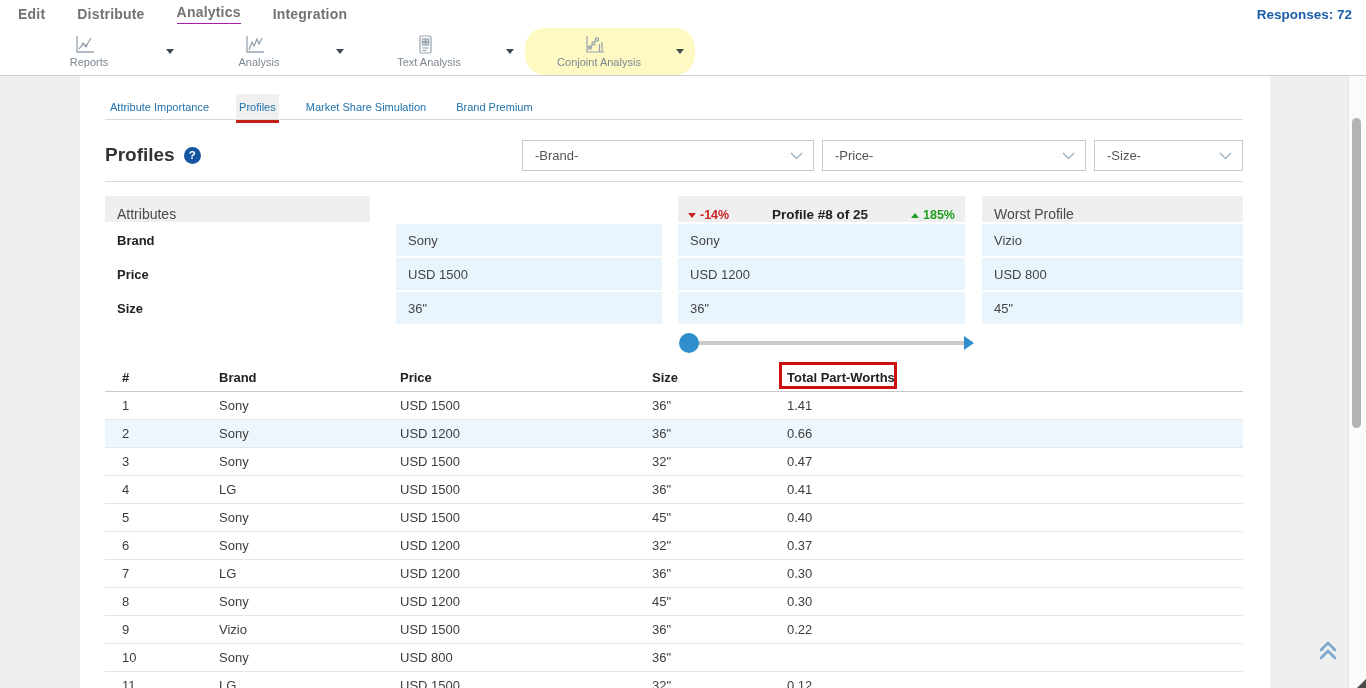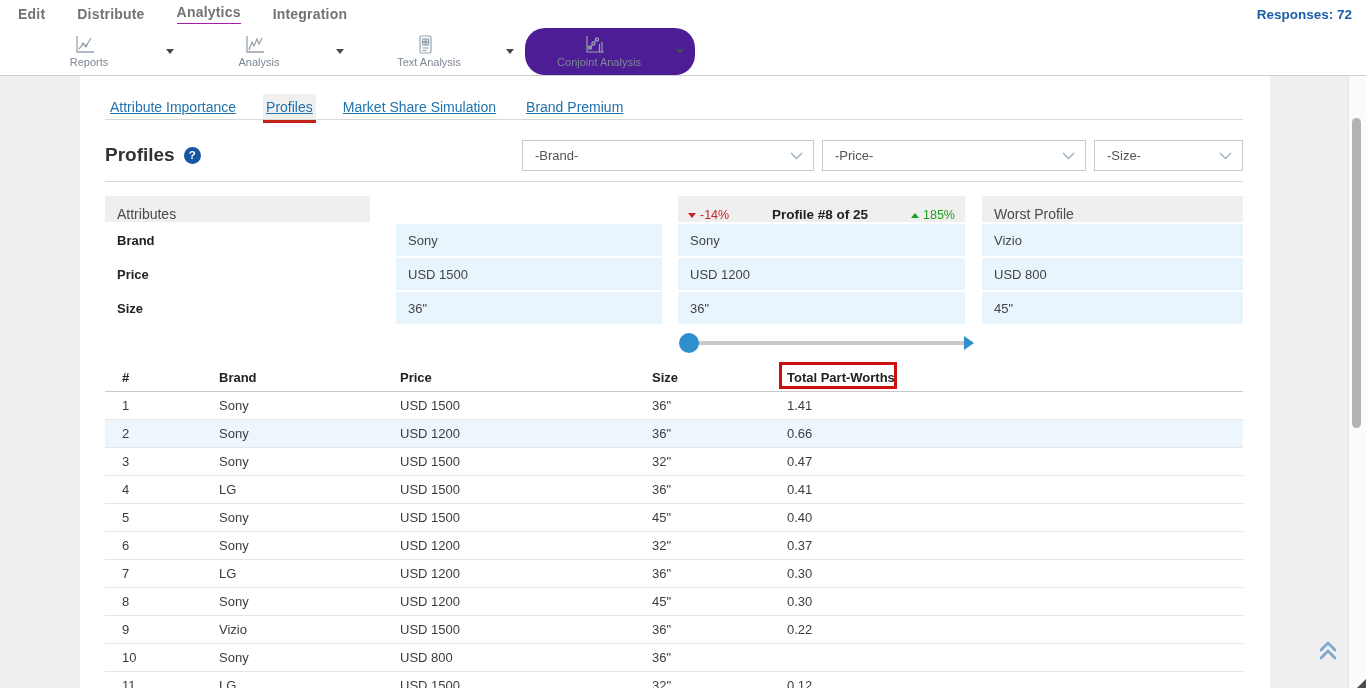--- a/index.html
+++ b/index.html
@@ -10,35 +10,35 @@
   .topnav { position:absolute; left:0; top:0; width:1366px; height:28px; background:#fff;
     display:flex; align-items:center; padding-left:18px; column-gap:32px; z-index:5; }
   .topnav-item { font-size:14px; font-weight:700; color:#737373; cursor:pointer; letter-spacing:.2px; }
   .topnav-item.active { border-bottom:1px solid #a21caf; padding-bottom:3px; }
   .responses { margin-left:auto; margin-right:14px; font-size:13.5px; font-weight:700; color:#1b5eaa; }
 
   
   .toolbar { position:absolute; left:0; top:28px; width:1366px; height:48px; background:#fff;
     border-bottom:1px solid #cfcfcf; display:flex; padding-left:15px; z-index:5; }
   .tb-group { width:170px; height:47px; display:flex; align-items:center; }
-  .tb-group.active { background:#4c1d95;border-radius:20px; }
+  .tb-group.active { background:#fef9c3;border-radius:20px; }
   .tb-main { width:140px; display:flex; flex-direction:column; align-items:center; justify-content:center; cursor:pointer; }
   .tb-label { font-size:11px; color:#7d8893; margin-top:1px;margin-left:8px; }
   .tb-caret { width:30px; display:flex; justify-content:center; cursor:pointer; }
   .caret-down { width:0; height:0; border-left:4px solid transparent; border-right:4px solid transparent;
     border-top:5px solid #3f4a54; }
   .tb-icon svg { display:block; }
 
   
   .panel { position:absolute; left:80px; top:76px; width:1190px; height:612px; background:#fff; overflow:hidden; }
   .divider { position:absolute; left:25px; width:1138px; height:1px; background:#d9d9d9; }
 
   
   .subtabs { position:absolute; left:27px; top:18px; height:25px; display:flex; align-items:center; column-gap:24px; }
-  .subtab { font-size:14px; color:#2173ad; cursor:pointer; height:25px; display:flex; align-items:center; padding:0 3px;text-decoration:underline; }
+  .subtab { font-size:11px; color:#2173ad; cursor:pointer; height:25px; display:flex; align-items:center; padding:0 3px; }
   .subtab.active { background:#f0f0f0; box-shadow:0 4px 0 #c32018; }
 
   
   .page-title-row { position:absolute; left:25px; top:68px; display:flex; align-items:center; }
   .page-title { font-size:19px; font-weight:700; color:#333; }
   .help-icon { width:17px; height:17px; border-radius:50%; background:#1457a0; color:#fff; font-size:11.5px;
     font-weight:700; display:flex; align-items:center; justify-content:center; margin-left:9px; cursor:pointer; }
 
   
   .dropdown { position:absolute; top:64px; height:31px; border:1px solid #c9c9c9; background:#fff;
@@ -46,21 +46,21 @@
   .dropdown-value { font-size:13px; color:#555; flex:1; }
   .dd-chevron svg { display:block; }
 
   
   .cmp-header { position:absolute; top:120px; height:26px; background:#efefef; display:flex; align-items:flex-end;
     padding:0 10px 0 12px; font-size:14px; color:#4a4a4a; }
   .cmp-label-cell { position:absolute; height:32px; display:flex; align-items:center; padding-left:12px;
     font-size:13px; font-weight:700; color:#222; }
   .cmp-value-cell { position:absolute; height:32px; background:#e9f5fc; display:flex; align-items:center;
     padding-left:12px; font-size:13px; color:#444; }
-  .pct { display:flex; align-items:center; font-size:12.5px; font-weight:400; }
+  .pct { display:flex; align-items:center; font-size:12.5px; font-weight:700; }
   .pct-down { color:#cc2222; } .pct-up { color:#1e9e1e; }
   .tri-down { width:0;height:0;border-left:4px solid transparent;border-right:4px solid transparent;
     border-top:5px solid #cc2222; margin-right:4px; }
   .tri-up { width:0;height:0;border-left:4px solid transparent;border-right:4px solid transparent;
     border-bottom:5px solid #1e9e1e; margin-right:4px; }
   .cmp-current-header { justify-content:space-between; padding:0 10px; }
   .cmp-current-title { font-size:13.5px; font-weight:700; color:#222; }
 
   
   .slider-track { position:absolute; left:608px; top:265px; width:278px; height:4px; background:#c9c9c9; border-radius:2px; }

